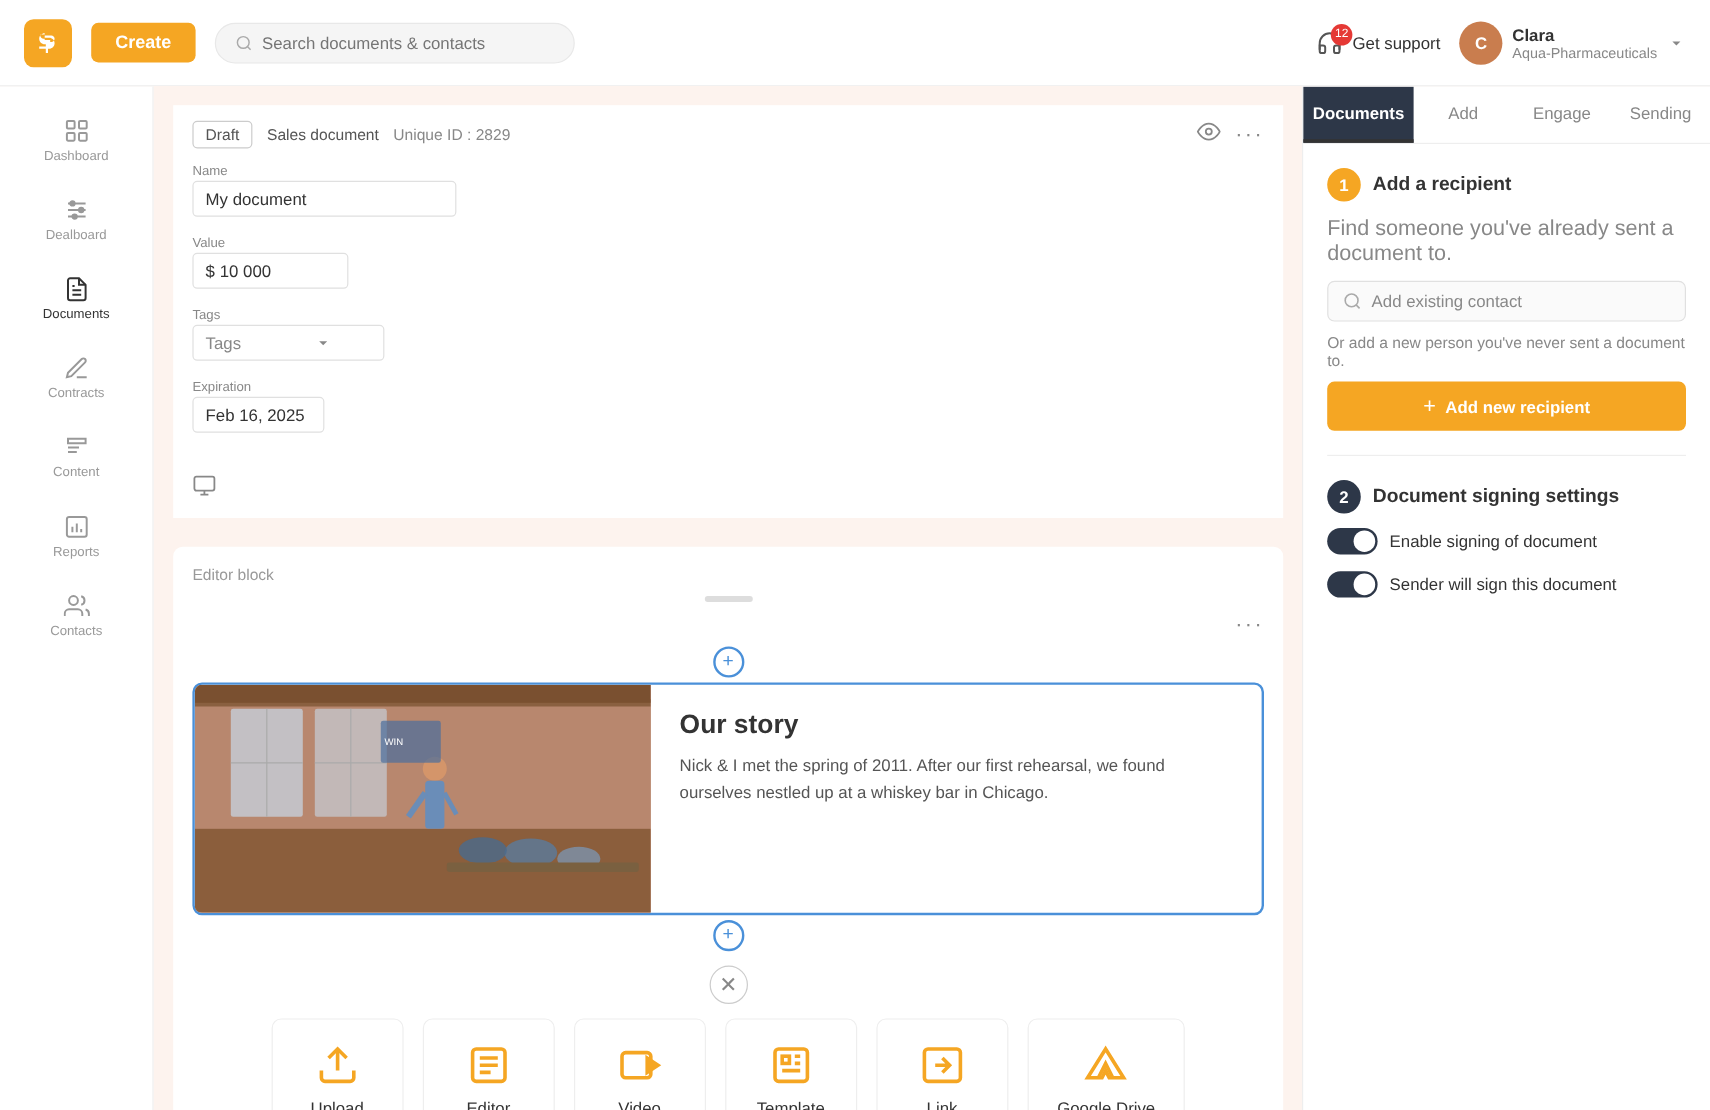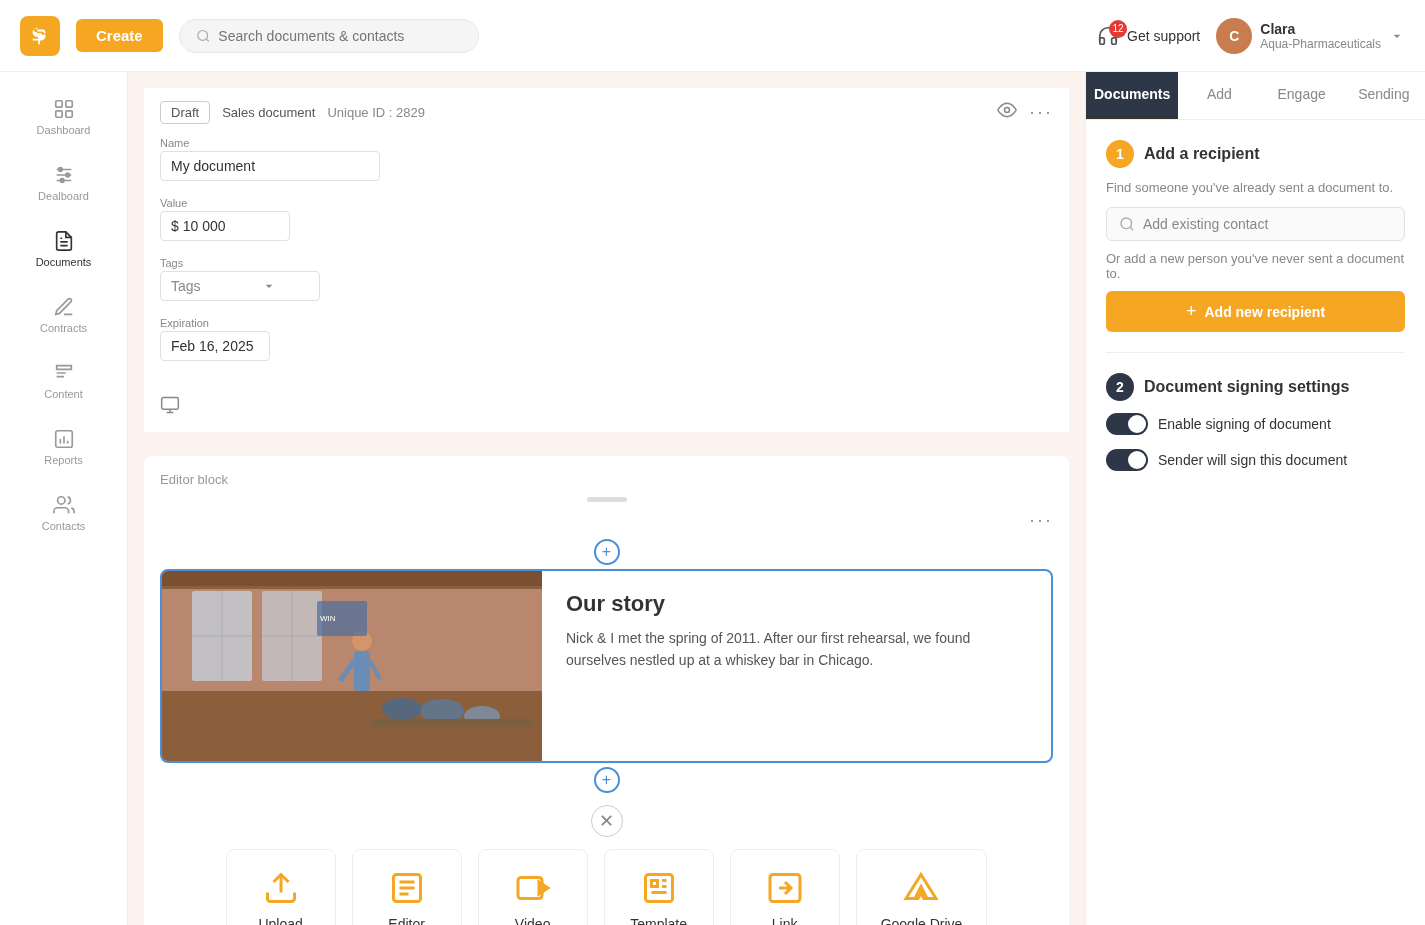--- a/index.html
+++ b/index.html
@@ -70,21 +70,21 @@
 
     
     .panel-tabs { display: flex; border-bottom: 1px solid #eee; }
     .panel-tab { flex: 1; text-align: center; padding: 14px 8px; font-size: 14px; color: #888; cursor: pointer; border-bottom: 3px solid transparent; }
     .panel-tab.active { color: #333; border-bottom: 3px solid #333; font-weight: 600; background: #2d3748; color: #fff; }
     .panel-content { padding: 20px; }
     .section-header { display: flex; align-items: center; gap: 10px; margin-bottom: 12px; }
     .step-circle { width: 28px; height: 28px; border-radius: 50%; background: #f5a623; color: #fff; display: flex; align-items: center; justify-content: center; font-weight: bold; font-size: 14px; flex-shrink: 0; }
     .step-circle.dark { background: #2d3748; }
     .section-title { font-size: 16px; font-weight: 700; color: #333; }
-    .section-desc { font-size: 13px; color: #888; margin-bottom: 12px; }
+    .section-desc { font-size: 18px; color: #888; margin-bottom: 12px; }
     .search-contact { display: flex; align-items: center; gap: 8px; border: 1px solid #e0e0e0; border-radius: 6px; padding: 8px 12px; color: #888; font-size: 14px; background: #fafafa; cursor: pointer; }
     .or-text { font-size: 13px; color: #888; margin: 10px 0; }
     .add-recipient-btn { background: #f5a623; color: #fff; border: none; border-radius: 6px; padding: 10px 18px; font-size: 14px; font-weight: 600; cursor: pointer; display: flex; align-items: center; gap: 8px; width: 100%; justify-content: center; }
     .divider { border: none; border-top: 1px solid #eee; margin: 20px 0; }
     .signing-row { display: flex; align-items: center; gap: 10px; margin-bottom: 14px; }
     .toggle { width: 42px; height: 22px; background: #2d3748; border-radius: 11px; display: flex; align-items: center; padding: 2px; cursor: pointer; flex-shrink: 0; }
     .toggle-knob { width: 18px; height: 18px; background: #fff; border-radius: 50%; margin-left: auto; }
     .toggle-label { font-size: 14px; color: #333; }
     .three-dots { color: #888; cursor: pointer; font-size: 18px; letter-spacing: 2px; }
 

